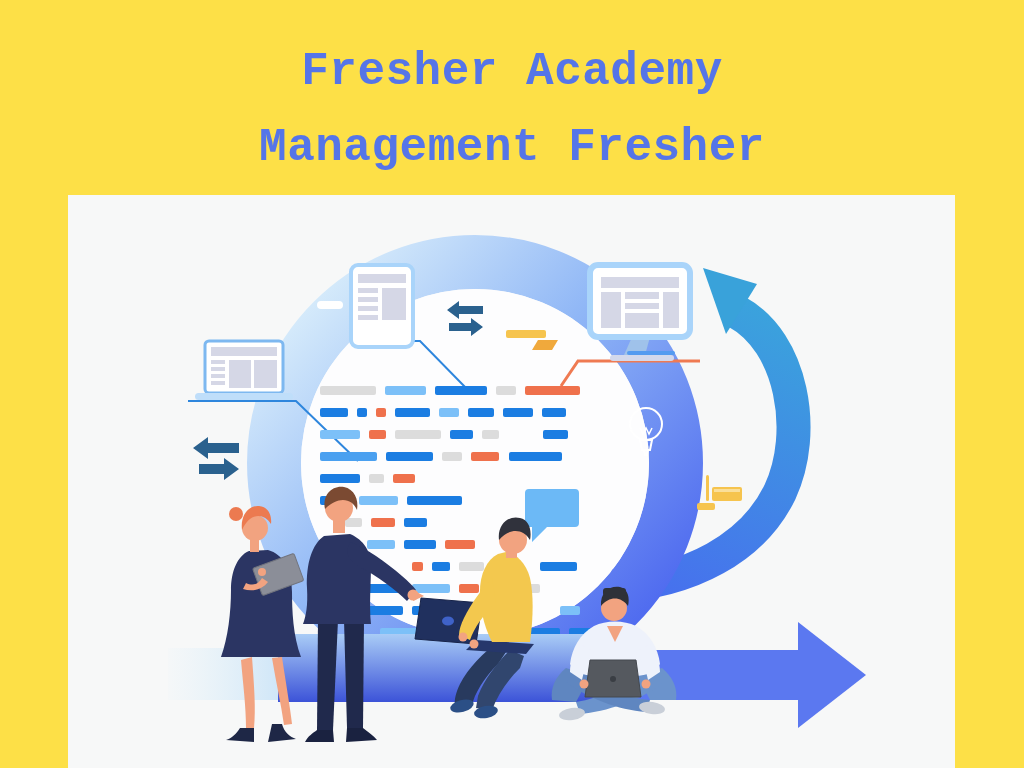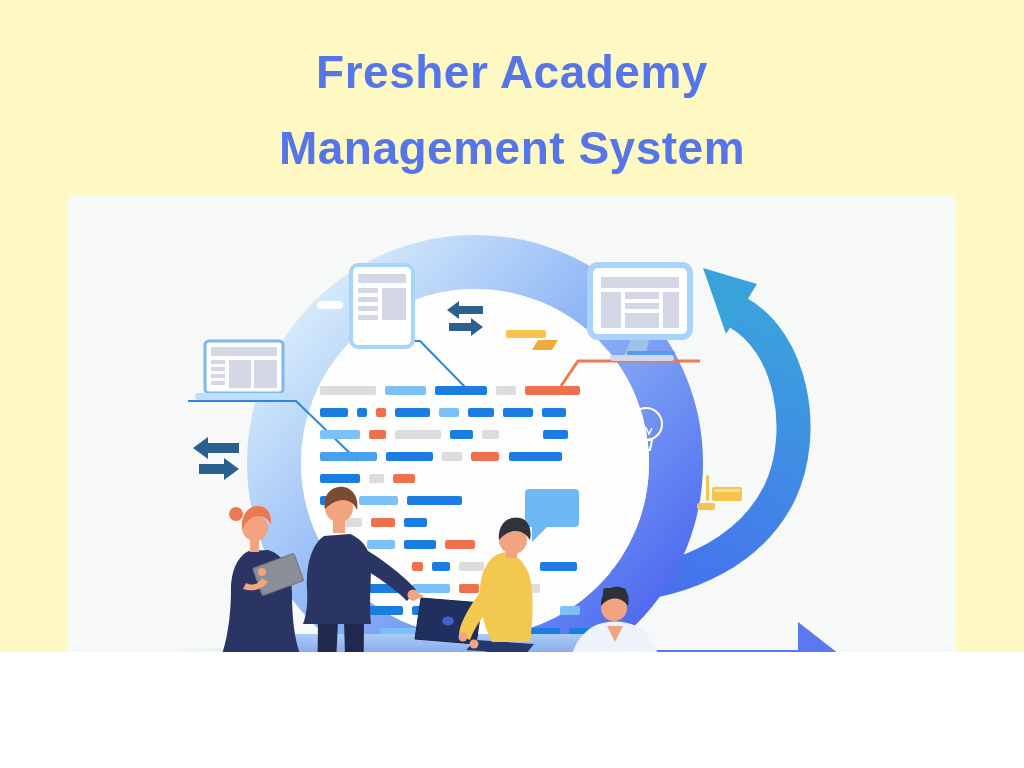--- a/index.html
+++ b/index.html
@@ -1,30 +1,30 @@
 <!DOCTYPE html>
 <html><head>
 <meta charset="utf-8">
 <style>
   html,body{margin:0;padding:0;background:#ffffff;}
-  .page{position:relative;width:1024px;height:652px;background:#fef9c3;overflow:hidden;
-        font-family:Liberation Sans, sans-serif;}
+  .page{position:relative;width:1024px;height:768px;background:#fde047;overflow:hidden;
+        font-family:Liberation Mono, monospace;}
   .title{position:absolute;top:34px;left:0;width:1024px;text-align:center;
          font-size:46px;line-height:76px;font-weight:700;letter-spacing:.5px;margin:0;}
   .title span{display:block;}
   .card{position:absolute;left:68px;top:195px;width:887px;height:573px;background:#f7f8f8;}
   svg{display:block;}
 </style>
 </head>
 <body>
 <div class="page">
 
 <h1 class="title" style="color: rgb(85, 117, 232);">
   <span>Fresher Academy</span>
-  <span>Management System</span>
+  <span>Management Fresher</span>
 </h1>
 
 <div class="card">
 <svg width="887" height="573" viewBox="68 195 887 573">
   <defs>
     <linearGradient id="ringGrad" gradientUnits="userSpaceOnUse" x1="320" y1="270" x2="680" y2="600">
       <stop offset="0" stop-color="#daeefb"></stop>
             <stop offset="0.45" stop-color="#90b7f6"></stop>
             <stop offset="1" stop-color="#4c67ef"></stop>
     </linearGradient>

